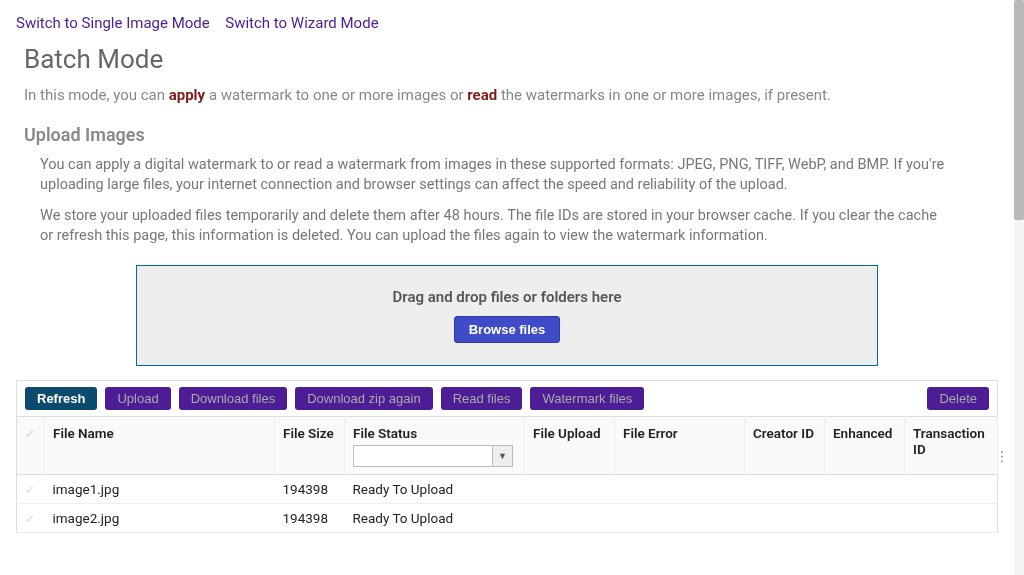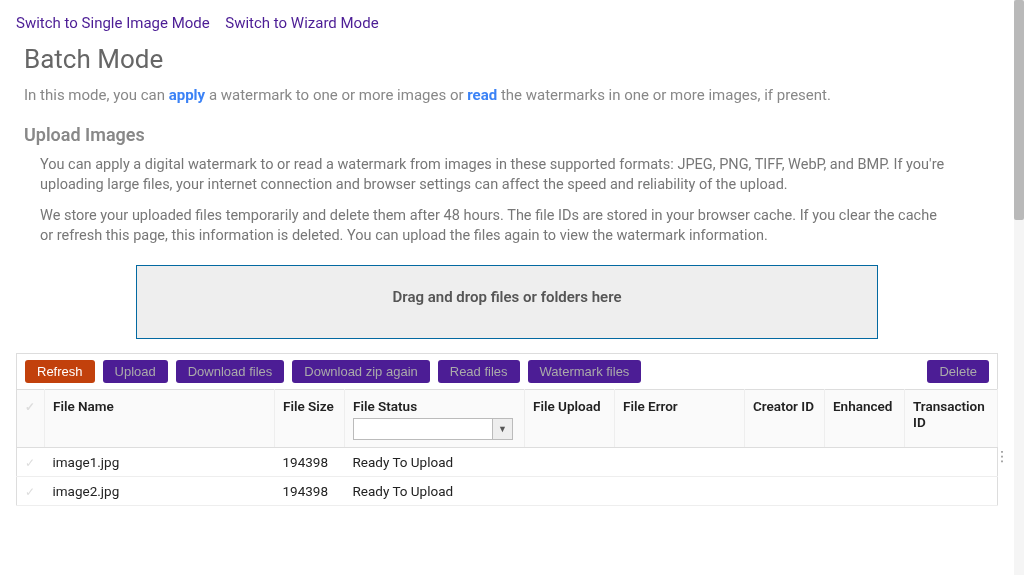--- a/index.html
+++ b/index.html
@@ -48,21 +48,21 @@
       font-size: 26px;
       font-weight: 400;
       color: #666;
       padding: 2px 0 8px 8px;
     }
     p.intro {
       color: #888;
       font-size: 15px;
       padding: 4px 0 12px 8px;
     }
-    p.intro b { color: #3b82f6; }
+    p.intro b { color: #7f1d1d; }
     h2.section-title {
       font-size: 18px;
       font-weight: 600;
       color: #888;
       padding: 8px 0 6px 8px;
     }
     .section-body {
       padding: 4px 24px 0 24px;
     }
     .section-body p {
@@ -105,23 +105,23 @@
       gap: 8px;
     }
     .btn {
       border: none;
       border-radius: 3px;
       padding: 4px 12px;
       font-size: 13px;
       cursor: pointer;
     }
     .btn-refresh {
-      background: #c2410c;
+      background: #0c4a6e;
       color: #fff;
-      font-weight: 400;
+      font-weight: 700;
     }
     .btn-disabled {
       background: #4c1d95;
       color: #aaa;
       cursor: default;
     }
     .spacer { flex: 1; }
     table.data {
       width: 100%;
       border-collapse: collapse;
@@ -219,20 +219,21 @@
 
   <h2 class="section-title">Upload Images</h2>
 
   <div class="section-body">
     <p>You can apply a digital watermark to or read a watermark from images in these supported formats: JPEG, PNG, TIFF, WebP, and BMP. If you're uploading large files, your internet connection and browser settings can affect the speed and reliability of the upload.</p>
     <p>We store your uploaded files temporarily and delete them after 48 hours. The file IDs are stored in your browser cache. If you clear the cache or refresh this page, this information is deleted. You can upload the files again to view the watermark information.</p>
   </div>
 
   <div class="dropzone">
     <div class="dropzone-label">Drag and drop files or folders here</div>
+    <button class="btn-primary">Browse files</button>
   </div>
 
   <div class="toolbar-row">
     <button class="btn btn-refresh">Refresh</button>
     <button class="btn btn-disabled">Upload</button>
     <button class="btn btn-disabled">Download files</button>
     <button class="btn btn-disabled">Download zip again</button>
     <button class="btn btn-disabled">Read files</button>
     <button class="btn btn-disabled">Watermark files</button>
     <div class="spacer"></div>

